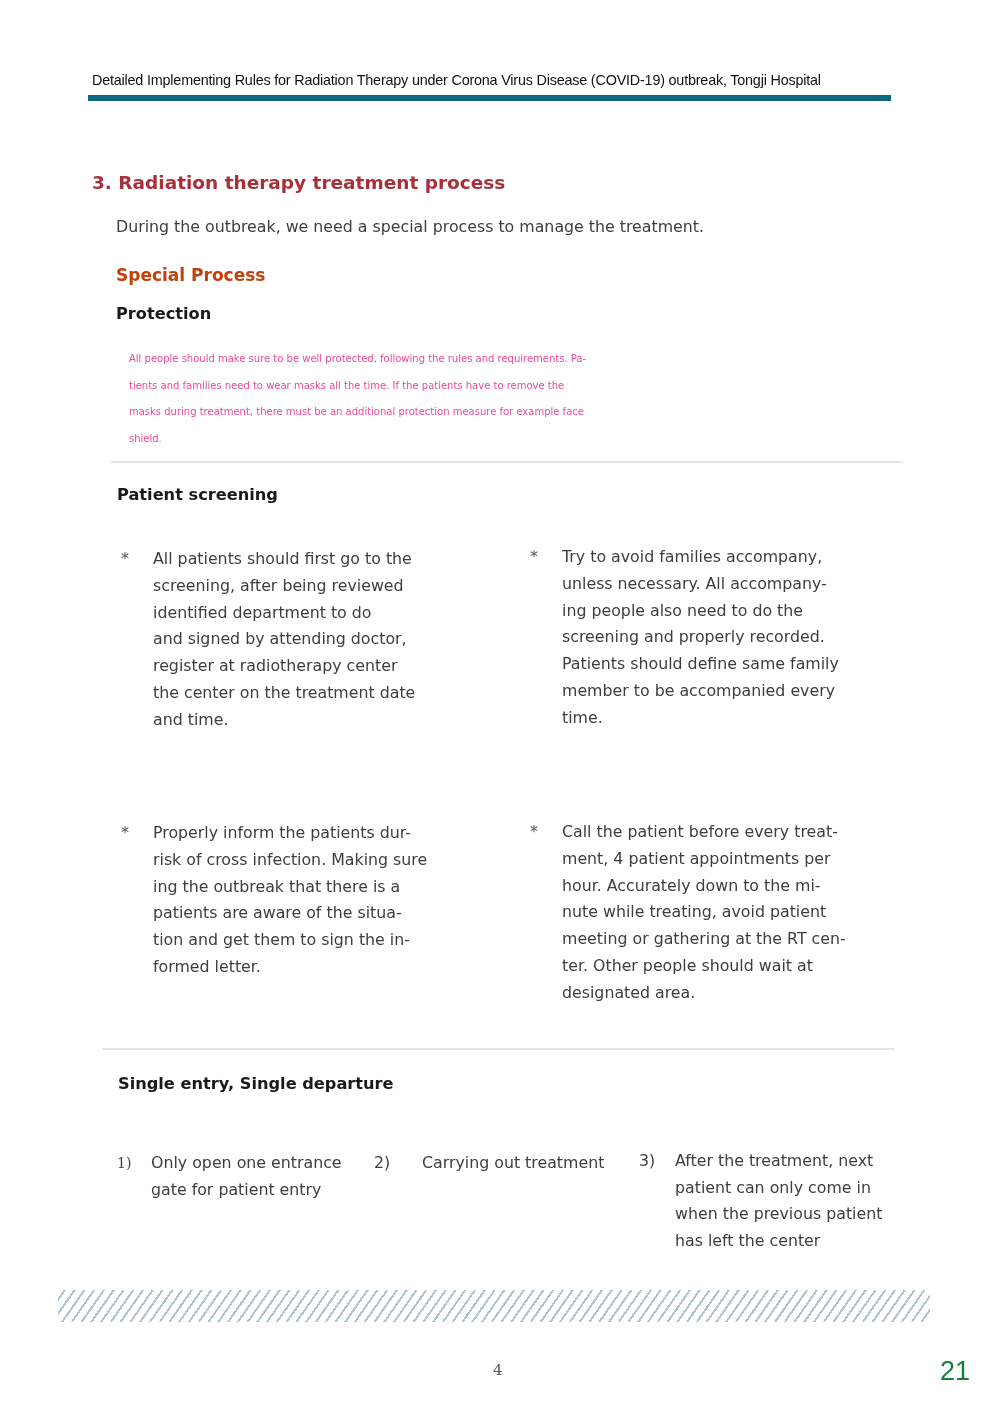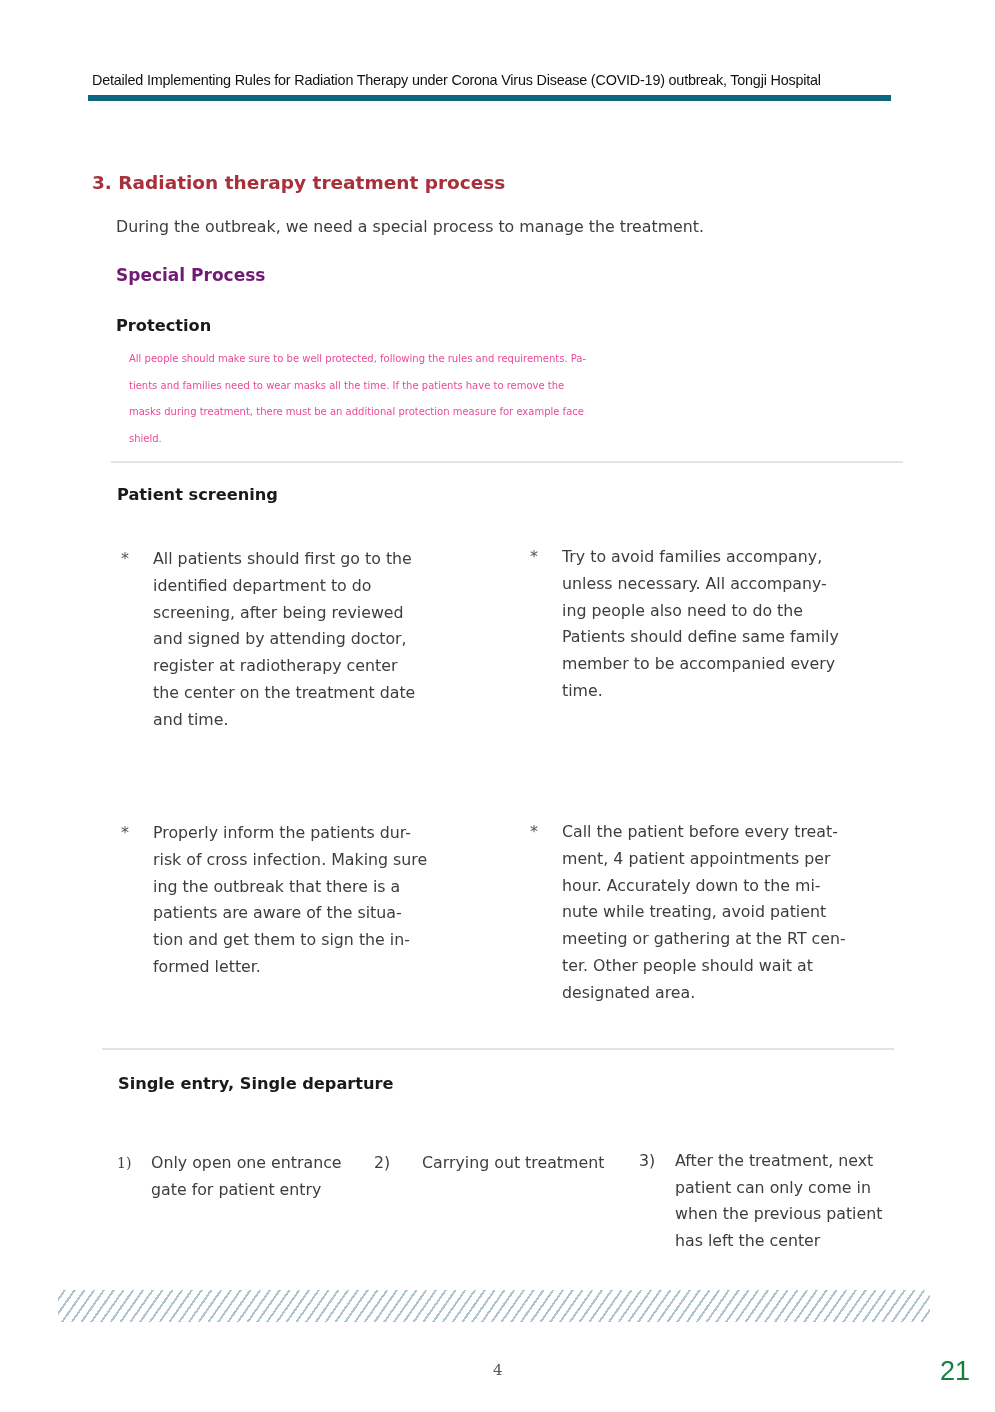--- a/index.html
+++ b/index.html
@@ -41,21 +41,21 @@
       white-space: nowrap;
     }
     .intro {
       left: 116px; top: 217px;
       font-size: 15.8px; color: #3d3d3d;
       white-space: nowrap;
     }
     .subsection-title {
       left: 116px; top: 265px;
       font-size: 17px; font-weight: bold;
-      color: #701a75;
+      color: #c2410c;
       white-space: nowrap;
     }
     .block-title {
       font-size: 16.2px; font-weight: bold;
       color: #1a1a1a;
       white-space: nowrap;
     }
     .para {
       left: 129px; top: 346px; width: 790px;
       font-size: 10px; line-height: 26.7px;
@@ -117,50 +117,51 @@
 </head>
 <body>
 
 <div class="abs running-header">Detailed Implementing Rules for Radiation Therapy under Corona Virus Disease (COVID-19) outbreak, Tongji Hospital</div>
 <div class="abs header-rule"></div>
 
 <div class="abs section-title">3. Radiation therapy treatment process</div>
 <div class="abs intro">During the outbreak, we need a special process to manage the treatment.</div>
 <div class="abs subsection-title">Special Process</div>
 
-<div class="abs block-title" style="left:116px; top:316px;">Protection</div>
+<div class="abs block-title" style="left:116px; top:304px;">Protection</div>
 <div class="abs para">
   <span class="ln">All people should make sure to be well protected, following the rules and requirements. Pa-</span>
   <span class="ln">tients and families need to wear masks all the time. If the patients have to remove the</span>
   <span class="ln">masks during treatment, there must be an additional protection measure for example face</span>
   <span class="ln">shield.</span>
 </div>
 <div class="abs divider" style="left:111px; top:461px; width:792px;"></div>
 
 <div class="abs block-title" style="left:117px; top:485px;">Patient screening</div>
 
 <div class="abs bullet" style="left:121px; top:546px; width:360px; height:220px;">
   <span class="mark">*</span>
   <div class="text">
     <span class="ln">All patients should first go to the</span>
+    <span class="ln">screening, after being reviewed</span>
     <span class="ln">identified department to do</span>
-    <span class="ln">screening, after being reviewed</span>
     <span class="ln">and signed by attending doctor,</span>
     <span class="ln">register at radiotherapy center</span>
     <span class="ln">the center on the treatment date</span>
     <span class="ln">and time.</span>
   </div>
 </div>
 
 <div class="abs bullet" style="left:530px; top:544px; width:370px; height:200px;">
   <span class="mark">*</span>
   <div class="text">
     <span class="ln">Try to avoid families accompany,</span>
     <span class="ln">unless necessary. All accompany-</span>
     <span class="ln">ing people also need to do the</span>
+    <span class="ln">screening and properly recorded.</span>
     <span class="ln">Patients should define same family</span>
     <span class="ln">member to be accompanied every</span>
     <span class="ln">time.</span>
   </div>
 </div>
 
 <div class="abs bullet" style="left:121px; top:820px; width:360px; height:170px;">
   <span class="mark">*</span>
   <div class="text">
     <span class="ln">Properly inform the patients dur-</span>

